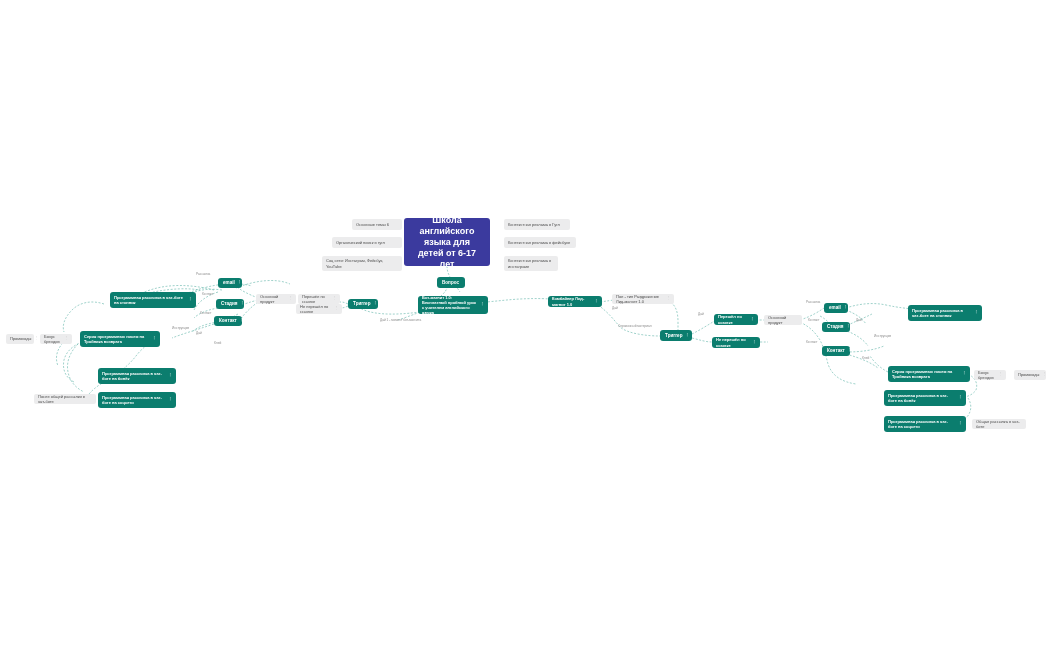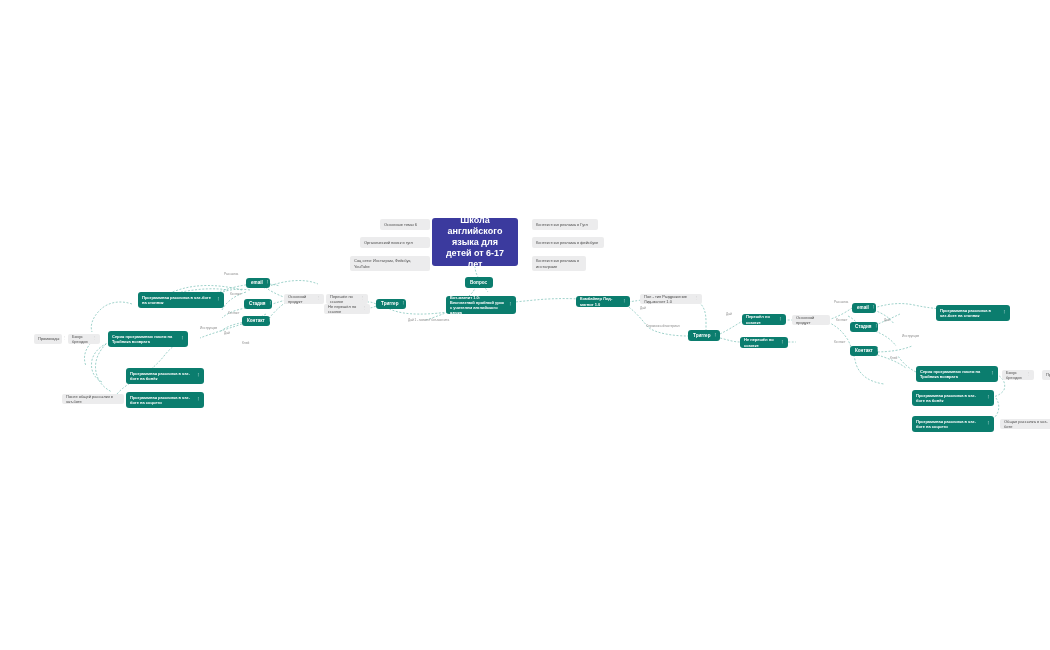--- a/index.html
+++ b/index.html
@@ -1,18 +1,18 @@
 <!DOCTYPE html>
 <html><head>
 <meta charset="utf-8">
 <style>
   html,body{margin:0;padding:0;background:#ffffff;}
   body{width:1050px;height:650px;position:relative;overflow:hidden;
        font-family:"Liberation Sans","DejaVu Sans",sans-serif;}
-  #canvas{position:absolute;inset:0;margin-left:28px;}
+  #canvas{position:absolute;inset:0;}
   svg.edges{position:absolute;left:0;top:0;width:1050px;height:650px;pointer-events:none;}
   .node{position:absolute;box-sizing:border-box;display:flex;align-items:center;}
   
   .central{background:#3b3a9e;color:#ffffff;border-radius:3px;
            justify-content:center;text-align:center;flex-direction:column;
            font-size:9px;line-height:11px;font-weight:600;padding:4px 6px;}
   
   .teal{background:#0b7d6e;color:#ffffff;border-radius:3px;
         font-size:4px;line-height:5.2px;padding:3px 4px;font-weight:600;
         justify-content:space-between;gap:3px;}

